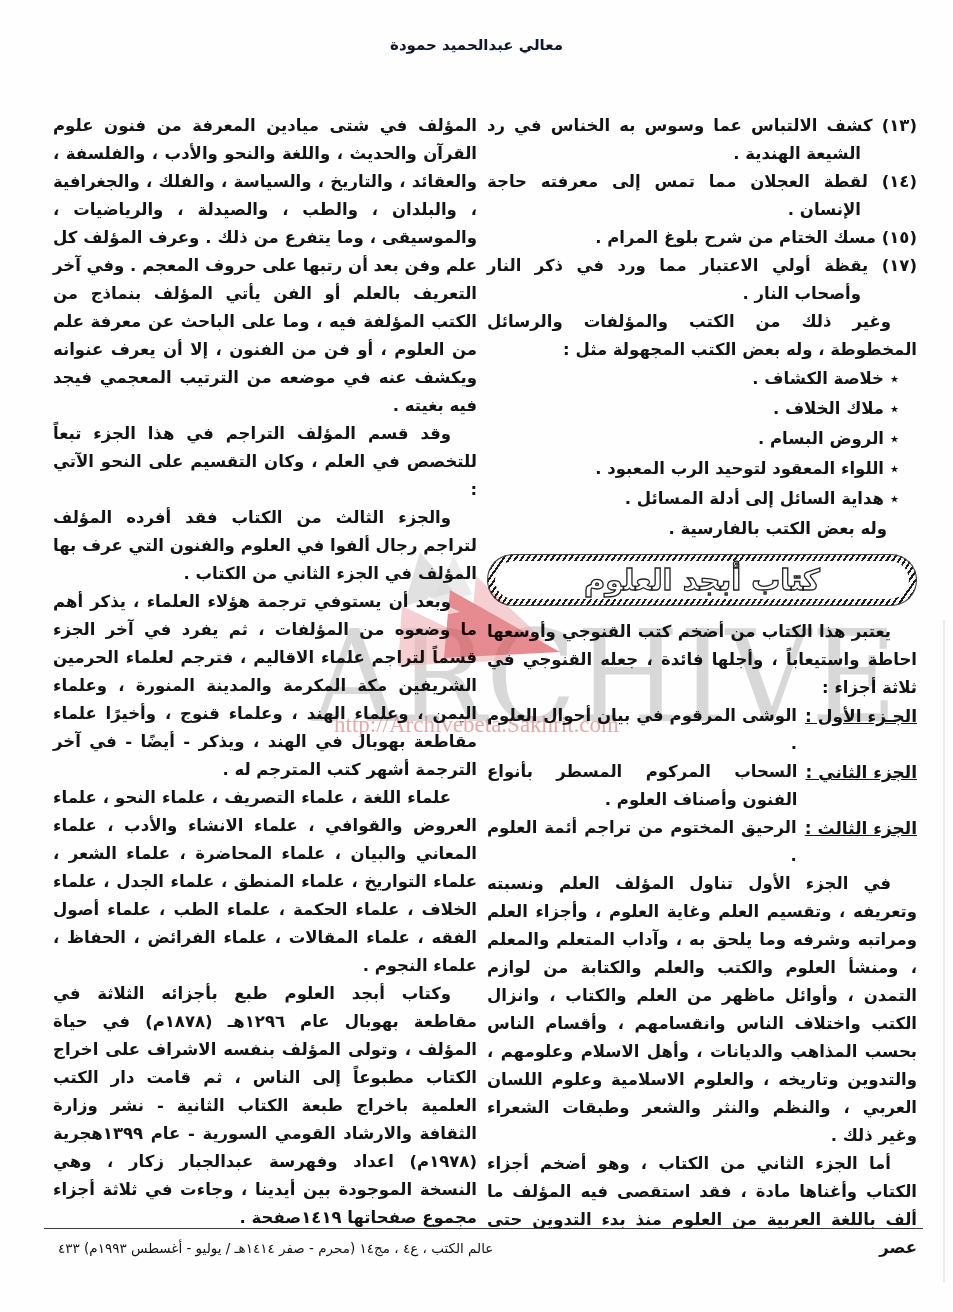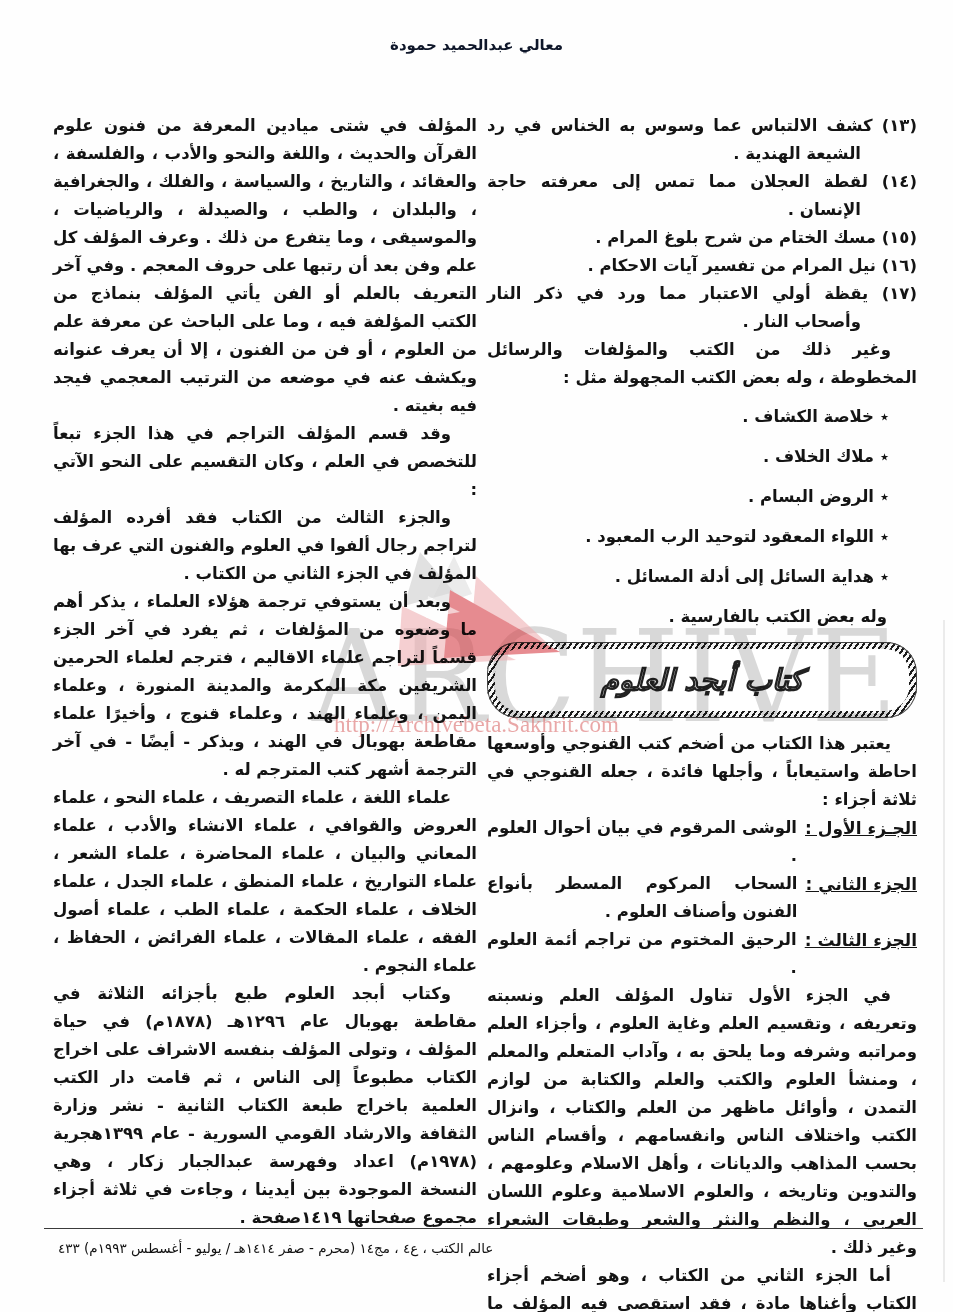--- a/index.html
+++ b/index.html
@@ -38,32 +38,31 @@
     font-size: 16.5px; font-weight: bold; color: #141414;
     line-height: 28px;
   }
   .col-right { width: 430px; }
   .col-left  { width: 424px; }
 
   p.para { margin: 0; }
   p.indent { text-indent: 26px; }
 
   .num-item { margin: 0; padding-right: 56px; text-indent: -56px; }
-  .star-item { margin: 10px; padding-right: 18px; line-height: 30px; }
+  .star-item { margin: 0; padding-right: 18px; line-height: 30px; }
   .star-glyph { margin-left: 6px; }
   .persian-note { margin: 0; padding-right: 30px; line-height: 30px; }
 
   .title-box-outer {
     margin: 10px 0 12px 0;
-    height: 76px;
+    height: 52px;
     border-radius: 31px;
     padding: 7px 8px;
     background: repeating-linear-gradient(-55deg, #1c1c1c 0 2px, #f7f7f7 2px 5px);
     box-shadow: 0 0 0 1px #444 inset;
-    font-style: italic;
   }
   .title-box-inner {
     background: #ffffff;
     height: 100%;
     border-radius: 24px;
     display: flex; align-items: center; justify-content: center;
   }
   .title-box-text {
     font-size: 29px; font-weight: bold; letter-spacing: 1px;
     color: #333;
@@ -117,21 +116,20 @@
 
   <div class="page-header">معالي عبدالحميد حمودة</div>
 
   <div class="columns">
 
     <div class="col col-right">
 
       <p class="num-item"><span>(١٣)</span> <span>كشف الالتباس عما وسوس به الخناس في رد الشيعة الهندية .</span></p>
       <p class="num-item"><span>(١٤)</span> <span>لقطة العجلان مما تمس إلى معرفته حاجة الإنسان .</span></p>
       <p class="num-item"><span>(١٥)</span> <span>مسك الختام من شرح بلوغ المرام .</span></p>
-      <p class="num-item"><span>(١٦)</span> <span>نيل المرام من تفسير آيات الاحكام .</span></p>
       <p class="num-item"><span>(١٧)</span> <span>يقظة أولي الاعتبار مما ورد في ذكر النار وأصحاب النار .</span></p>
 
       <p class="para indent">وغير ذلك من الكتب والمؤلفات والرسائل المخطوطة ، وله بعض الكتب المجهولة مثل :</p>
 
       <p class="star-item"><span class="star-glyph">٭</span><span>خلاصة الكشاف .</span></p>
       <p class="star-item"><span class="star-glyph">٭</span><span>ملاك الخلاف .</span></p>
       <p class="star-item"><span class="star-glyph">٭</span><span>الروض البسام .</span></p>
       <p class="star-item"><span class="star-glyph">٭</span><span>اللواء المعقود لتوحيد الرب المعبود .</span></p>
       <p class="star-item"><span class="star-glyph">٭</span><span>هداية السائل إلى أدلة المسائل .</span></p>
 

